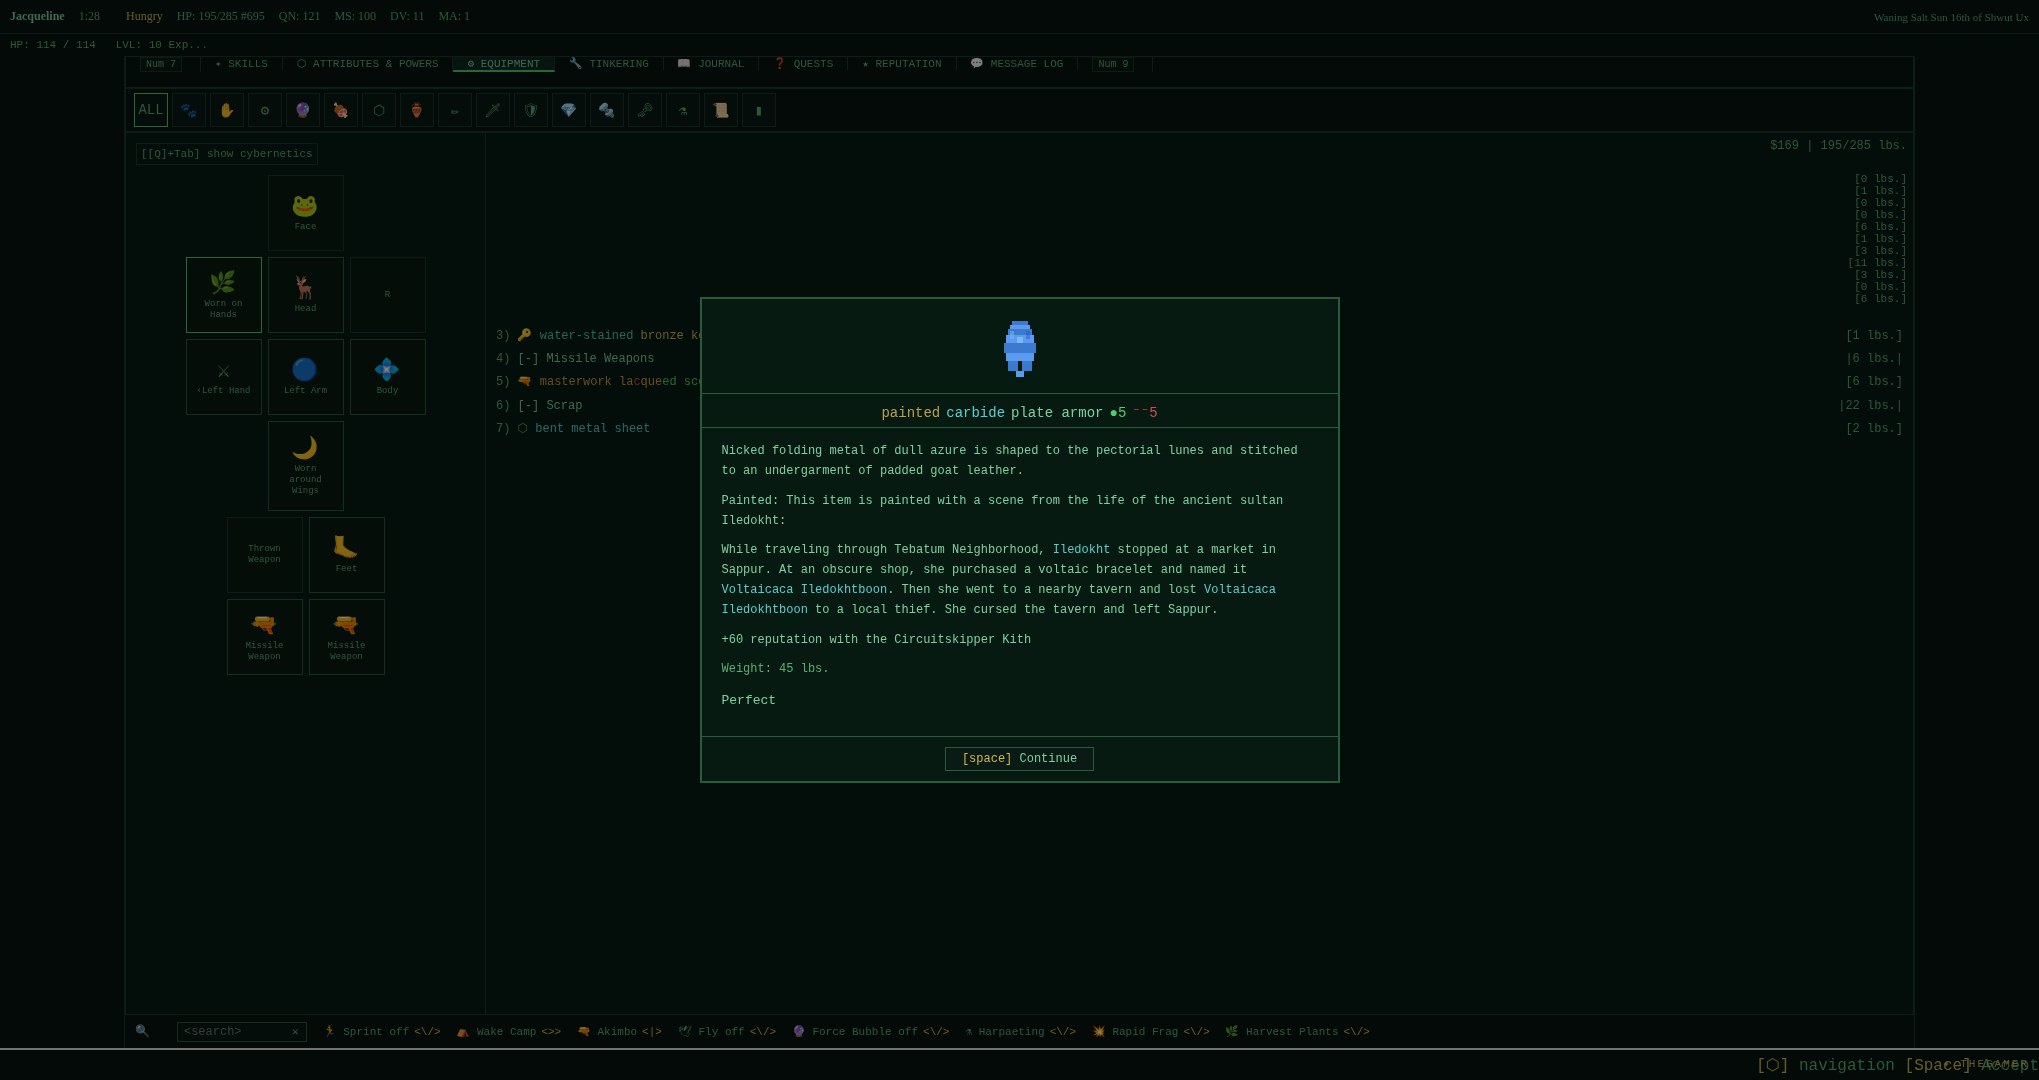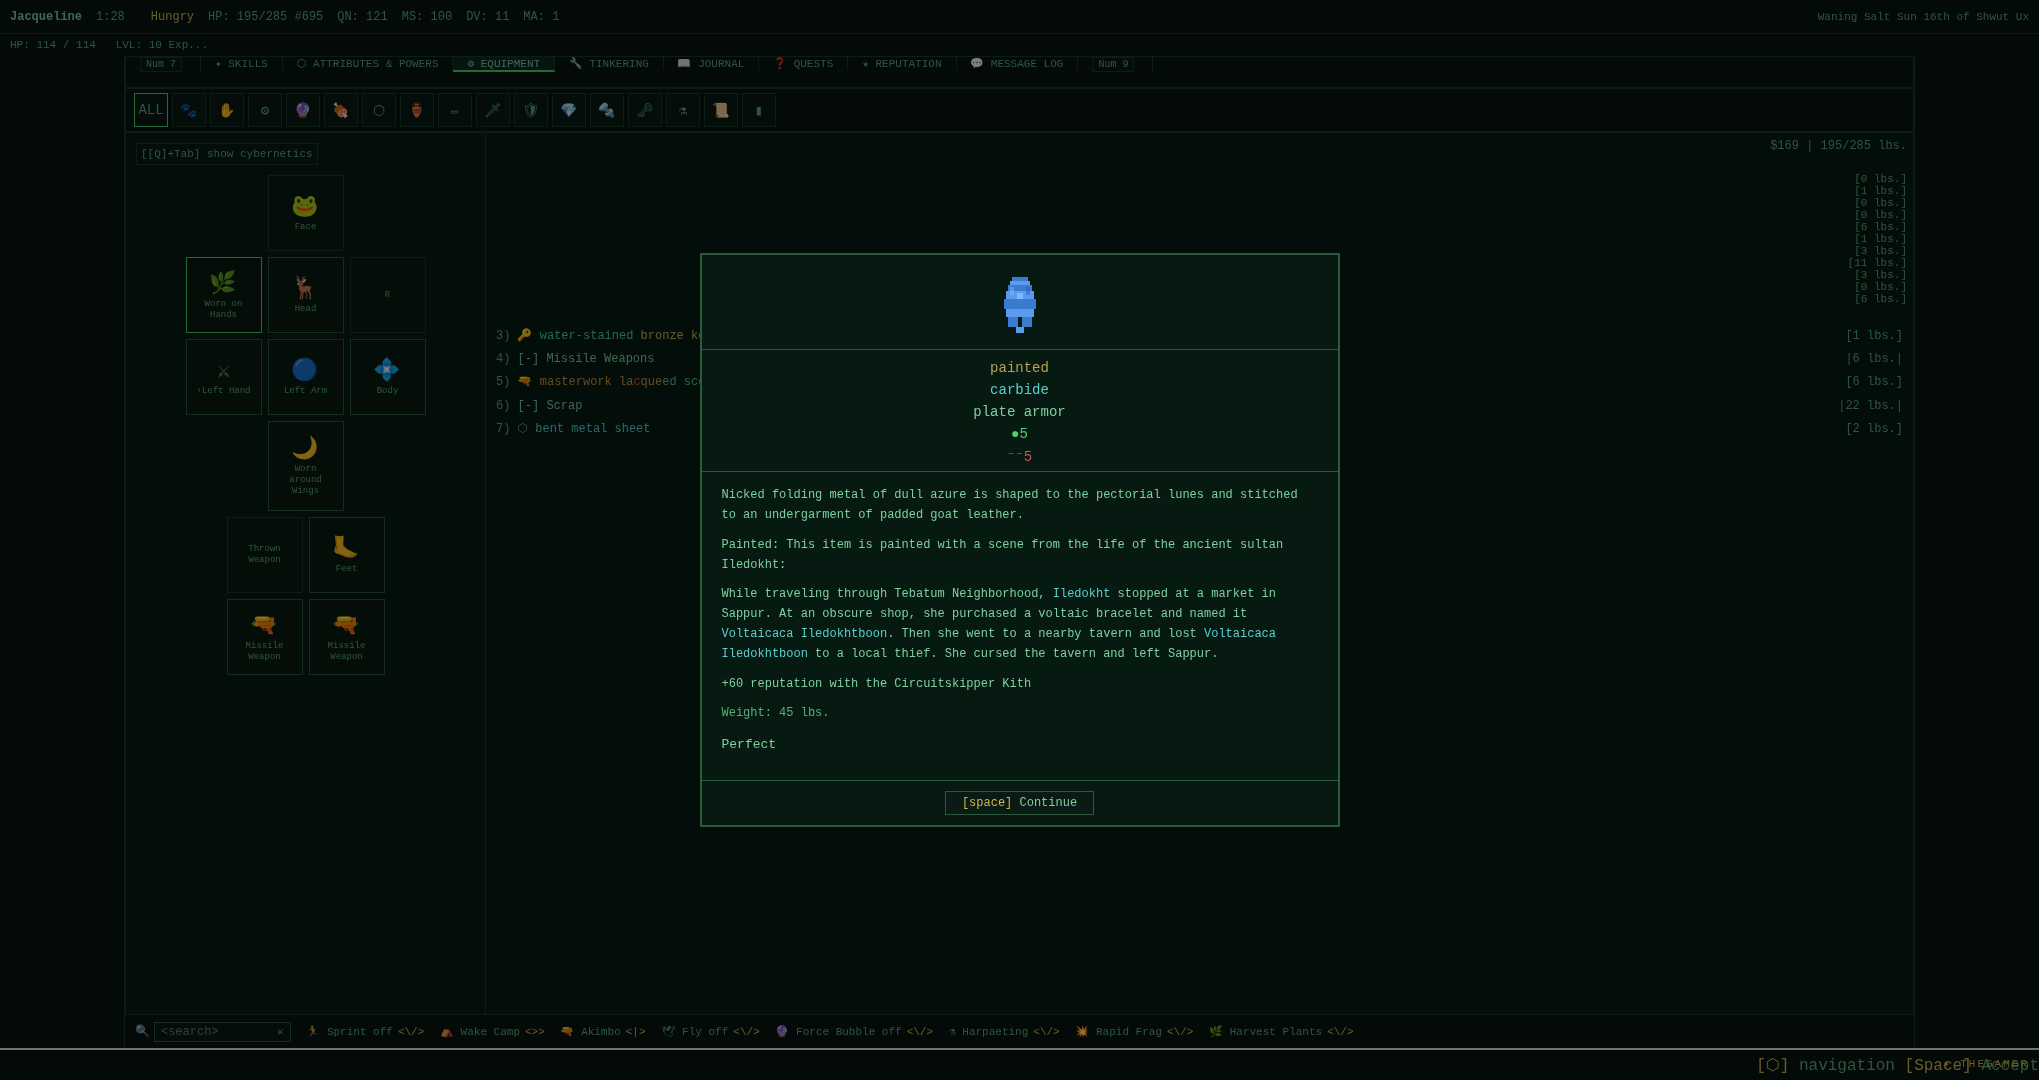--- a/index.html
+++ b/index.html
@@ -19,20 +19,21 @@
       top: 0; left: 0; right: 0;
       height: 34px;
       background: #071410;
       border-bottom: 1px solid #1a3a2a;
       display: flex;
       align-items: center;
       padding: 0 10px;
       gap: 14px;
       font-size: 12px;
       color: #5aad78;
+      font-family: Liberation Serif, serif;
     }
     .top-bar .player-name { color: #7ecfa0; font-weight: bold; }
     .top-bar .stat { color: #5aad78; }
     .top-bar .stat-yellow { color: #cfb84e; margin-left: 12px; }
     .top-bar .clock-area { margin-left: auto; color: #5aad78; font-size: 11px; }
 
     
     .hp-bar-row {
       position: absolute;
       top: 34px; left: 0; right: 0;
@@ -201,21 +202,20 @@
       border-top: 1px solid #2a5a3a;
       margin: 0;
     }
     .modal-title-row {
       display: flex;
       justify-content: center;
       align-items: center;
       padding: 10px 20px 6px;
       font-size: 14px;
       gap: 6px;
-      flex-direction: column;
     }
     .modal-title-painted { color: #b8a050; }
     .modal-title-carbide { color: #5acfcf; }
     .modal-title-plain { color: #7ecfa0; }
     .modal-title-plus { color: #4ecf70; }
     .modal-title-minus { color: #cf4e4e; }
     .modal-body {
       padding: 14px 20px;
       font-size: 12px;
       color: #7ecfa0;
@@ -248,22 +248,23 @@
       display: flex;
       align-items: center;
       gap: 5px;
     }
     .search-bar {
       display: flex;
       align-items: flex-start;
       border: 1px solid #2a5a3a;
       padding: 2px 6px;
       background: #0a1a14;
-      gap: 16px;
+      gap: 8px;
       min-width: 130px;
+      margin-left: 23px;
     }
     .search-input {
       background: transparent;
       border: none;
       color: #7ecfa0;
       font-family: 'Courier New', monospace;
       font-size: 12px;
       outline: none;
       width: 100px;
     }

